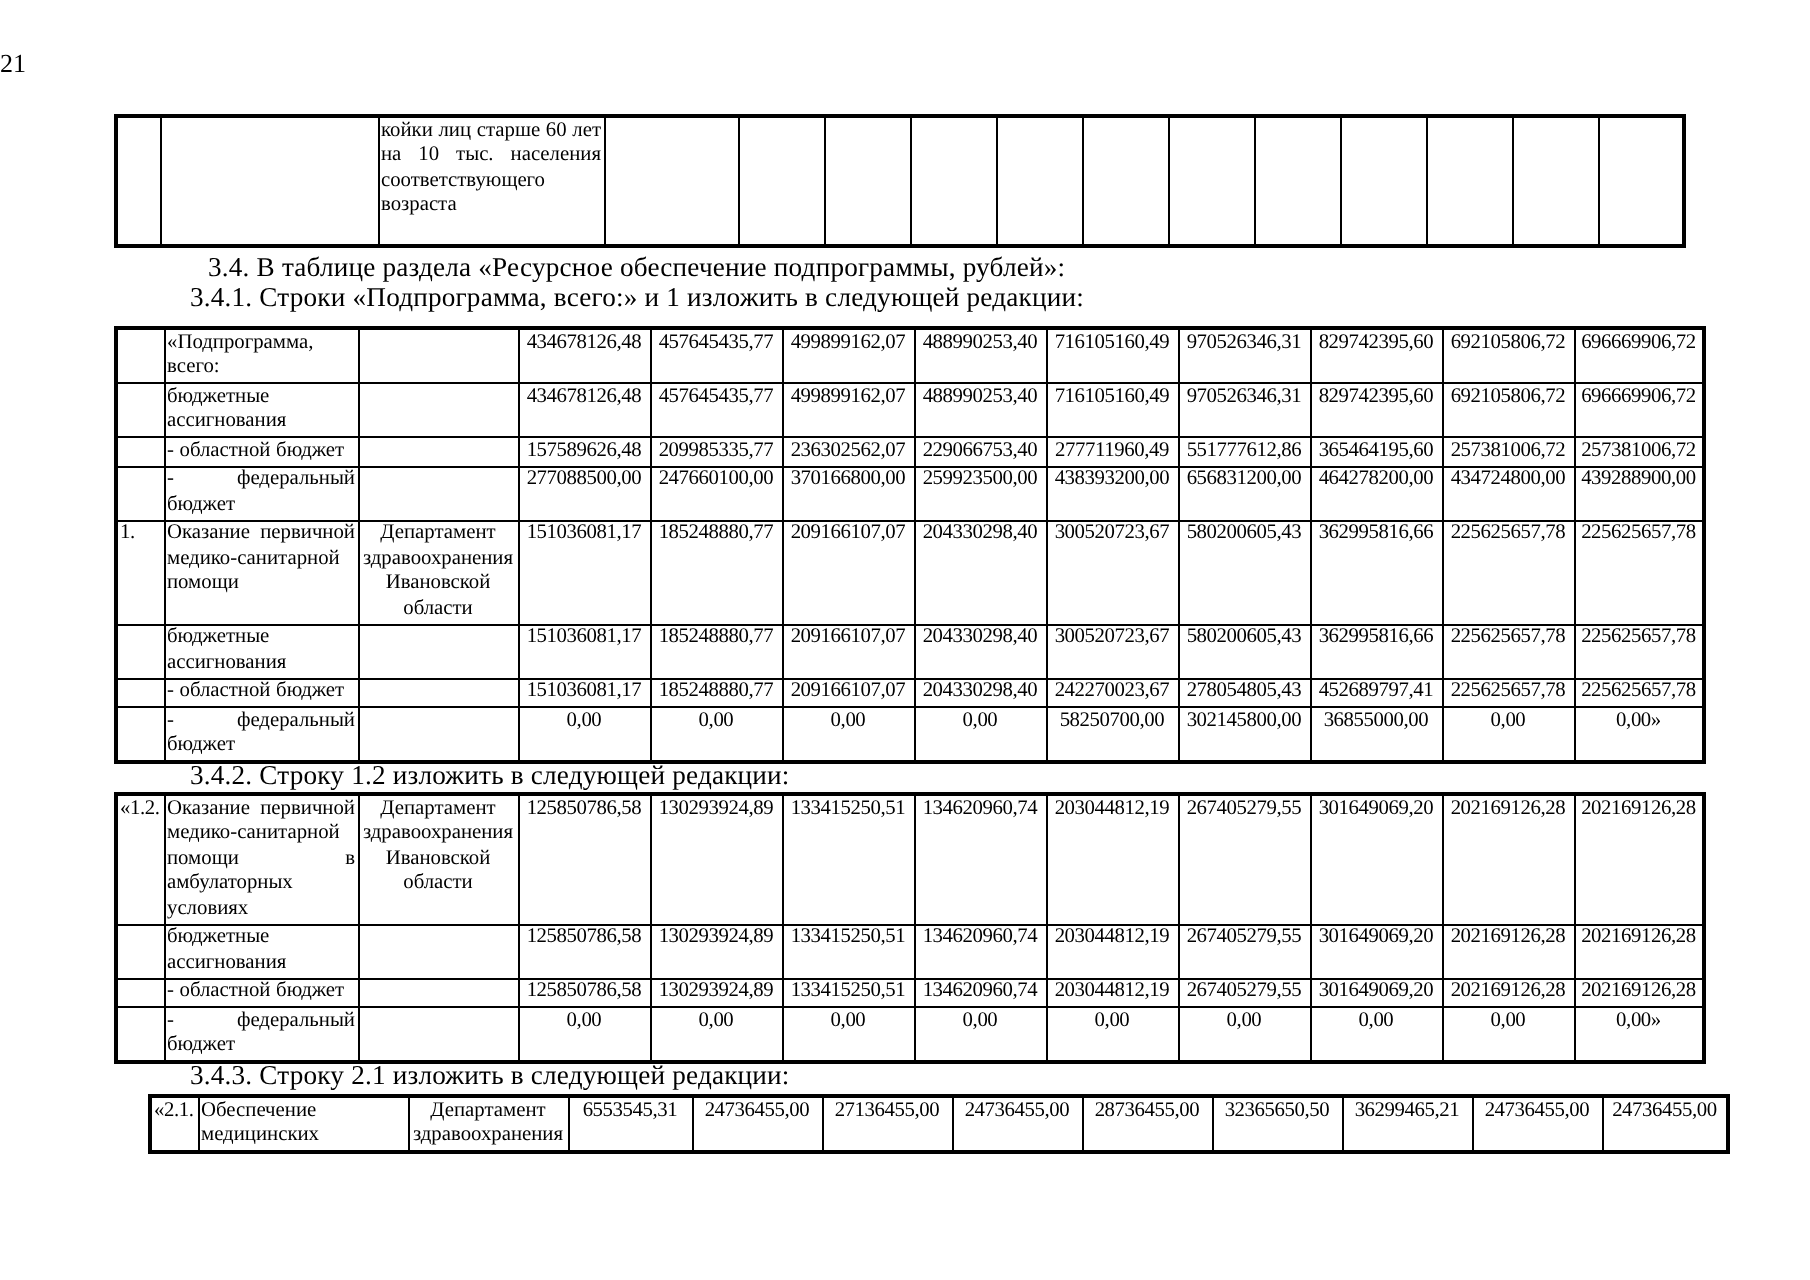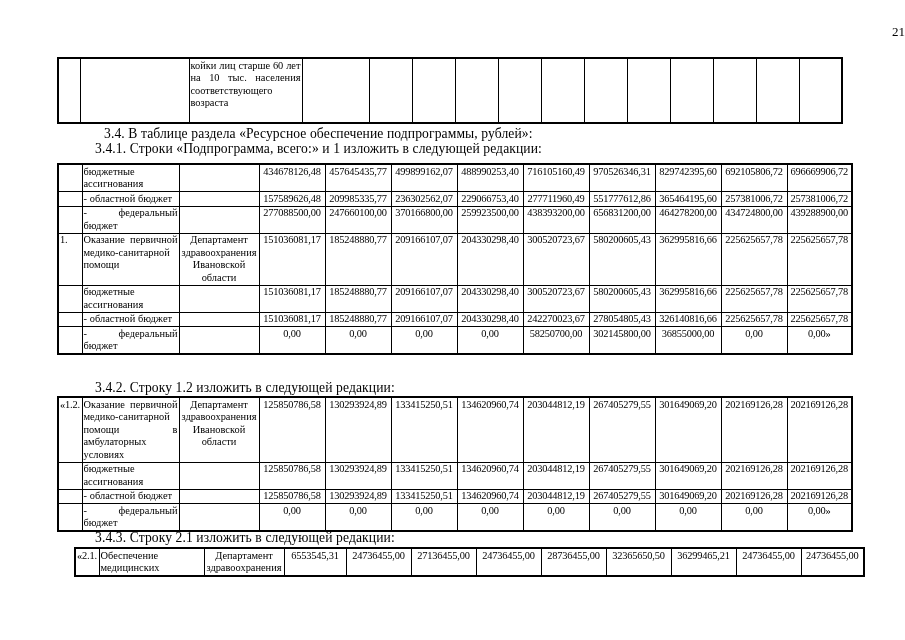--- a/index.html
+++ b/index.html
@@ -3,21 +3,21 @@
 <meta charset="utf-8">
 <style>
   html,body { margin:0; padding:0; }
   body {
     width:905px; height:640px; background:#ffffff; color:#000;
     font-family:"Liberation Serif","DejaVu Serif",serif;
     position:relative; overflow:hidden;
   }
   .page-number {
     position:absolute; top:24px; left:0; width:905px;
-    text-align:right; font-size:13px;
+    text-align:left; font-size:13px;
   }
   .heading {
     position:absolute; font-size:13.6px; white-space:nowrap; letter-spacing:0.1px;
   }
   .h34  { left:95px; top:126px;margin-left:9px; }
   .h341 { left:95px; top:141px; }
   .h342 { left:95px; top:380px; }
   .h343 { left:95px; top:530px;text-align:center; }
 
   table.doc-table {
@@ -99,20 +99,34 @@
         <col style="width: 66px;">
         <col style="width: 66px;">
         <col style="width: 66px;">
         <col style="width: 66px;">
         <col style="width: 66px;">
         <col style="width: 66px;">
         <col style="width: 66px;">
         <col style="width: 65px;">
       </colgroup>
       <tbody>
+        <tr>
+          <td class="c-num"></td>
+          <td class="c-label">«Подпрограмма, всего:</td>
+          <td class="c-dept"></td>
+          <td class="c-val">434678126,48</td>
+          <td class="c-val">457645435,77</td>
+          <td class="c-val">499899162,07</td>
+          <td class="c-val">488990253,40</td>
+          <td class="c-val">716105160,49</td>
+          <td class="c-val">970526346,31</td>
+          <td class="c-val">829742395,60</td>
+          <td class="c-val">692105806,72</td>
+          <td class="c-val">696669906,72</td>
+        </tr>
         <tr>
           <td class="c-num"></td>
           <td class="c-label">бюджетные ассигнования</td>
           <td class="c-dept"></td>
           <td class="c-val">434678126,48</td>
           <td class="c-val">457645435,77</td>
           <td class="c-val">499899162,07</td>
           <td class="c-val">488990253,40</td>
           <td class="c-val">716105160,49</td>
           <td class="c-val">970526346,31</td>
@@ -179,21 +193,21 @@
         <tr>
           <td class="c-num"></td>
           <td class="c-label">- областной бюджет</td>
           <td class="c-dept"></td>
           <td class="c-val">151036081,17</td>
           <td class="c-val">185248880,77</td>
           <td class="c-val">209166107,07</td>
           <td class="c-val">204330298,40</td>
           <td class="c-val">242270023,67</td>
           <td class="c-val">278054805,43</td>
-          <td class="c-val">326140816,66</td>
+          <td class="c-val">452689797,41</td>
           <td class="c-val">225625657,78</td>
           <td class="c-val">225625657,78</td>
         </tr>
         <tr>
           <td class="c-num"></td>
           <td class="c-label">- федеральный бюджет</td>
           <td class="c-dept"></td>
           <td class="c-val">0,00</td>
           <td class="c-val">0,00</td>
           <td class="c-val">0,00</td>

